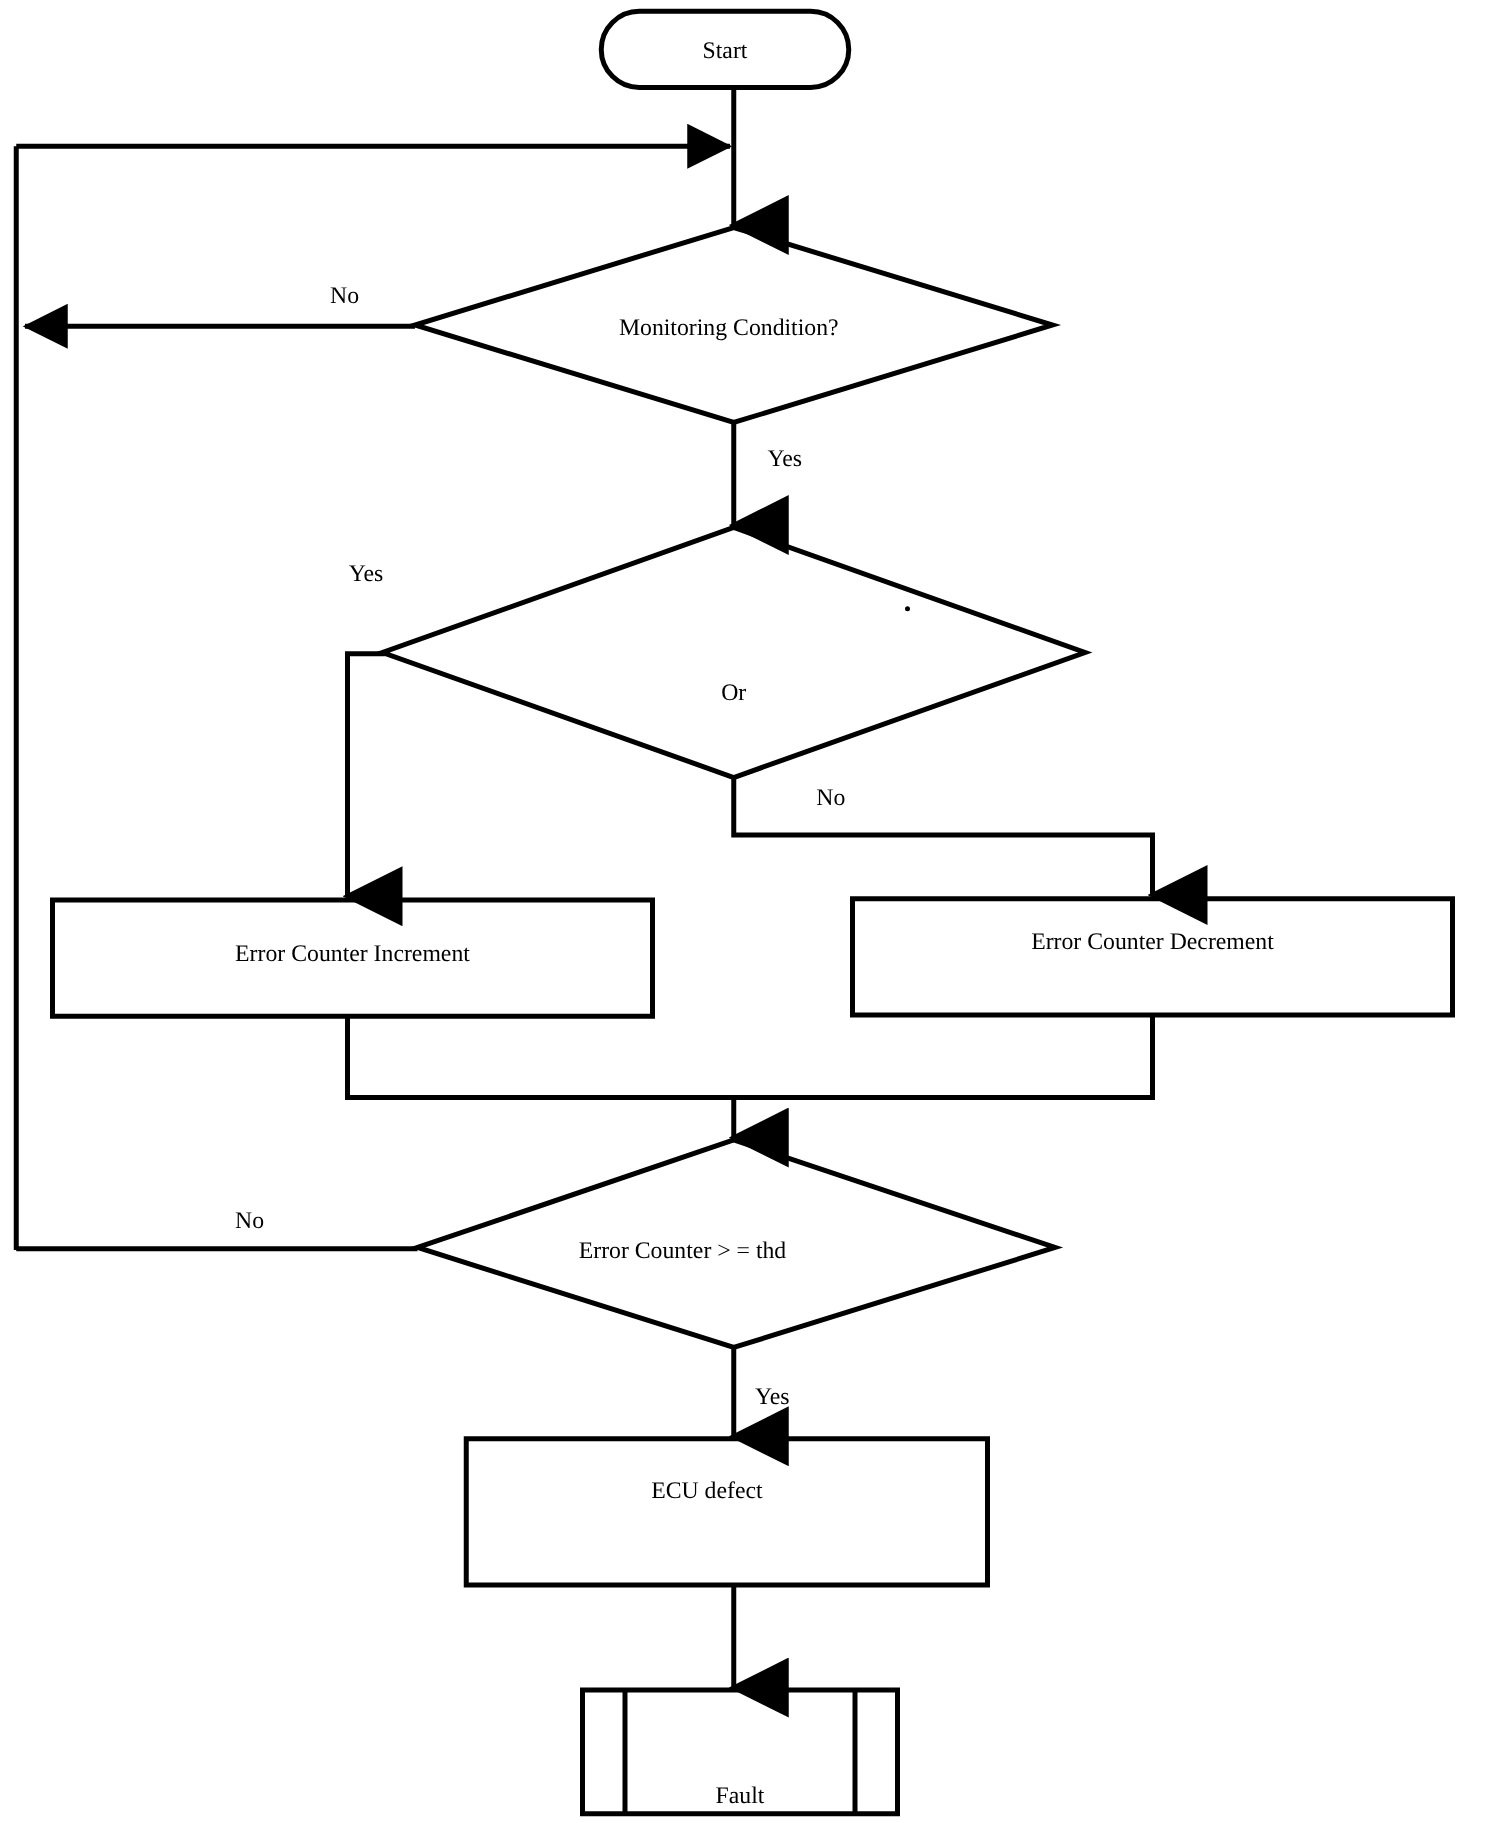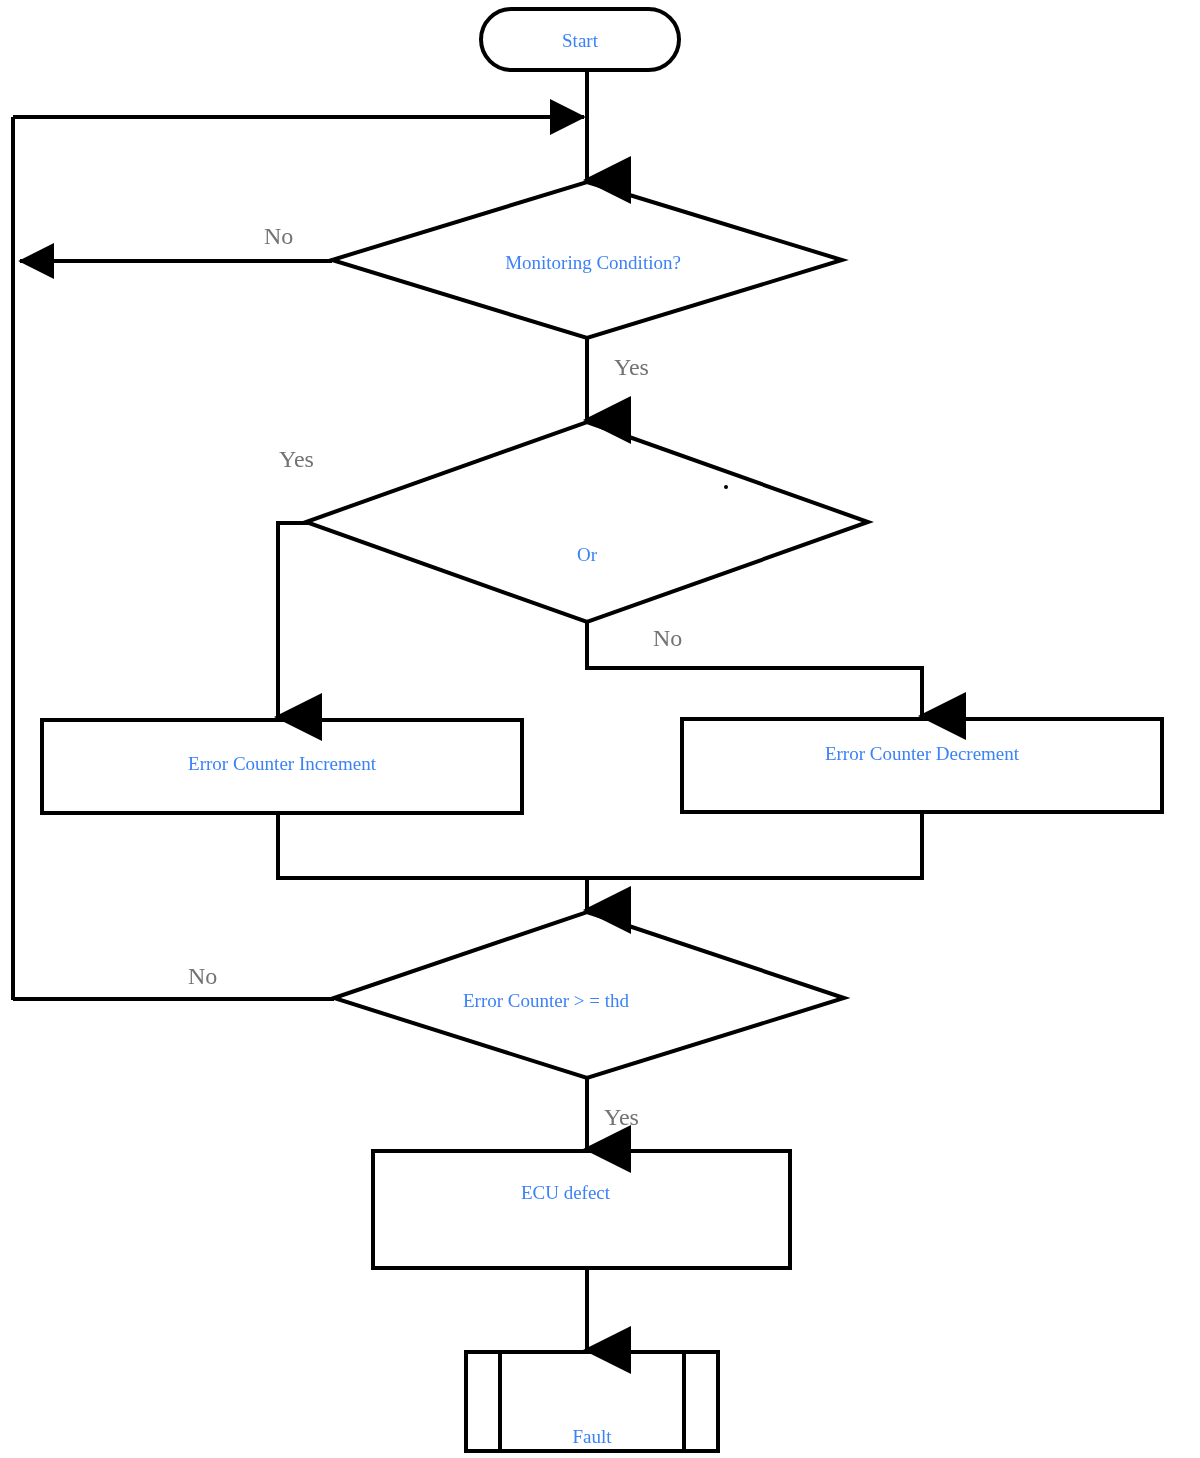--- a/index.html
+++ b/index.html
@@ -20,32 +20,32 @@
   #flow-svg {
     position: absolute;
     left: 0;
     top: 0;
     width: 1200px;
     height: 1458px;
   }
   .node-text {
     position: absolute;
     text-align: center;
-    color: #3b82f6;
+    color: #000000;
     font-family: "Liberation Serif", "DejaVu Serif", serif;
     font-size: 19px;
     line-height: 25px;
     white-space: pre;
     pointer-events: none;
   }
   .edge-label {
     position: absolute;
-    color: #737373;
+    color: #000000;
     font-family: "Liberation Serif", "DejaVu Serif", serif;
-    font-size: 24px;
+    font-size: 19px;
     line-height: 21px;
     white-space: nowrap;
   }
 </style>
 </head>
 <body>
 
 <div id="flowchart-canvas">
 
   <svg id="flow-svg" viewBox="0 0 1200 1458">
@@ -97,21 +97,21 @@
 
     <line x1="587" y1="1078" x2="587" y2="1149" stroke="#000000" stroke-width="4" marker-end="url(#arrow-down)"></line>
 
     <line x1="587" y1="1268" x2="587" y2="1350" stroke="#000000" stroke-width="4" marker-end="url(#arrow-down)"></line>
 
     <circle cx="726" cy="487" r="2" fill="#000000"></circle>
   </svg>
 
   <div class="node-text" style="left:481px; top:28px; width:198px;">Start</div>
 
-  <div class="node-text" style="left:443px; top:250px; width:300px;text-align:center;">Monitoring Condition?</div>
+  <div class="node-text" style="left:433px; top:250px; width:300px;text-align:center;">Monitoring Condition?</div>
 
   <div class="node-text" style="left:387px; top:492px; width:400px;">
     <div>Or</div>
   </div>
 
   <div class="node-text" style="left:42px; top:751px; width:480px;">Error Counter Increment</div>
 
   <div class="node-text" style="left:682px; top:741px; width:480px;">Error Counter Decrement</div>
 
   <div class="node-text" style="left:396px; top:988px; width:300px;">Error Counter &gt; = thd</div>

